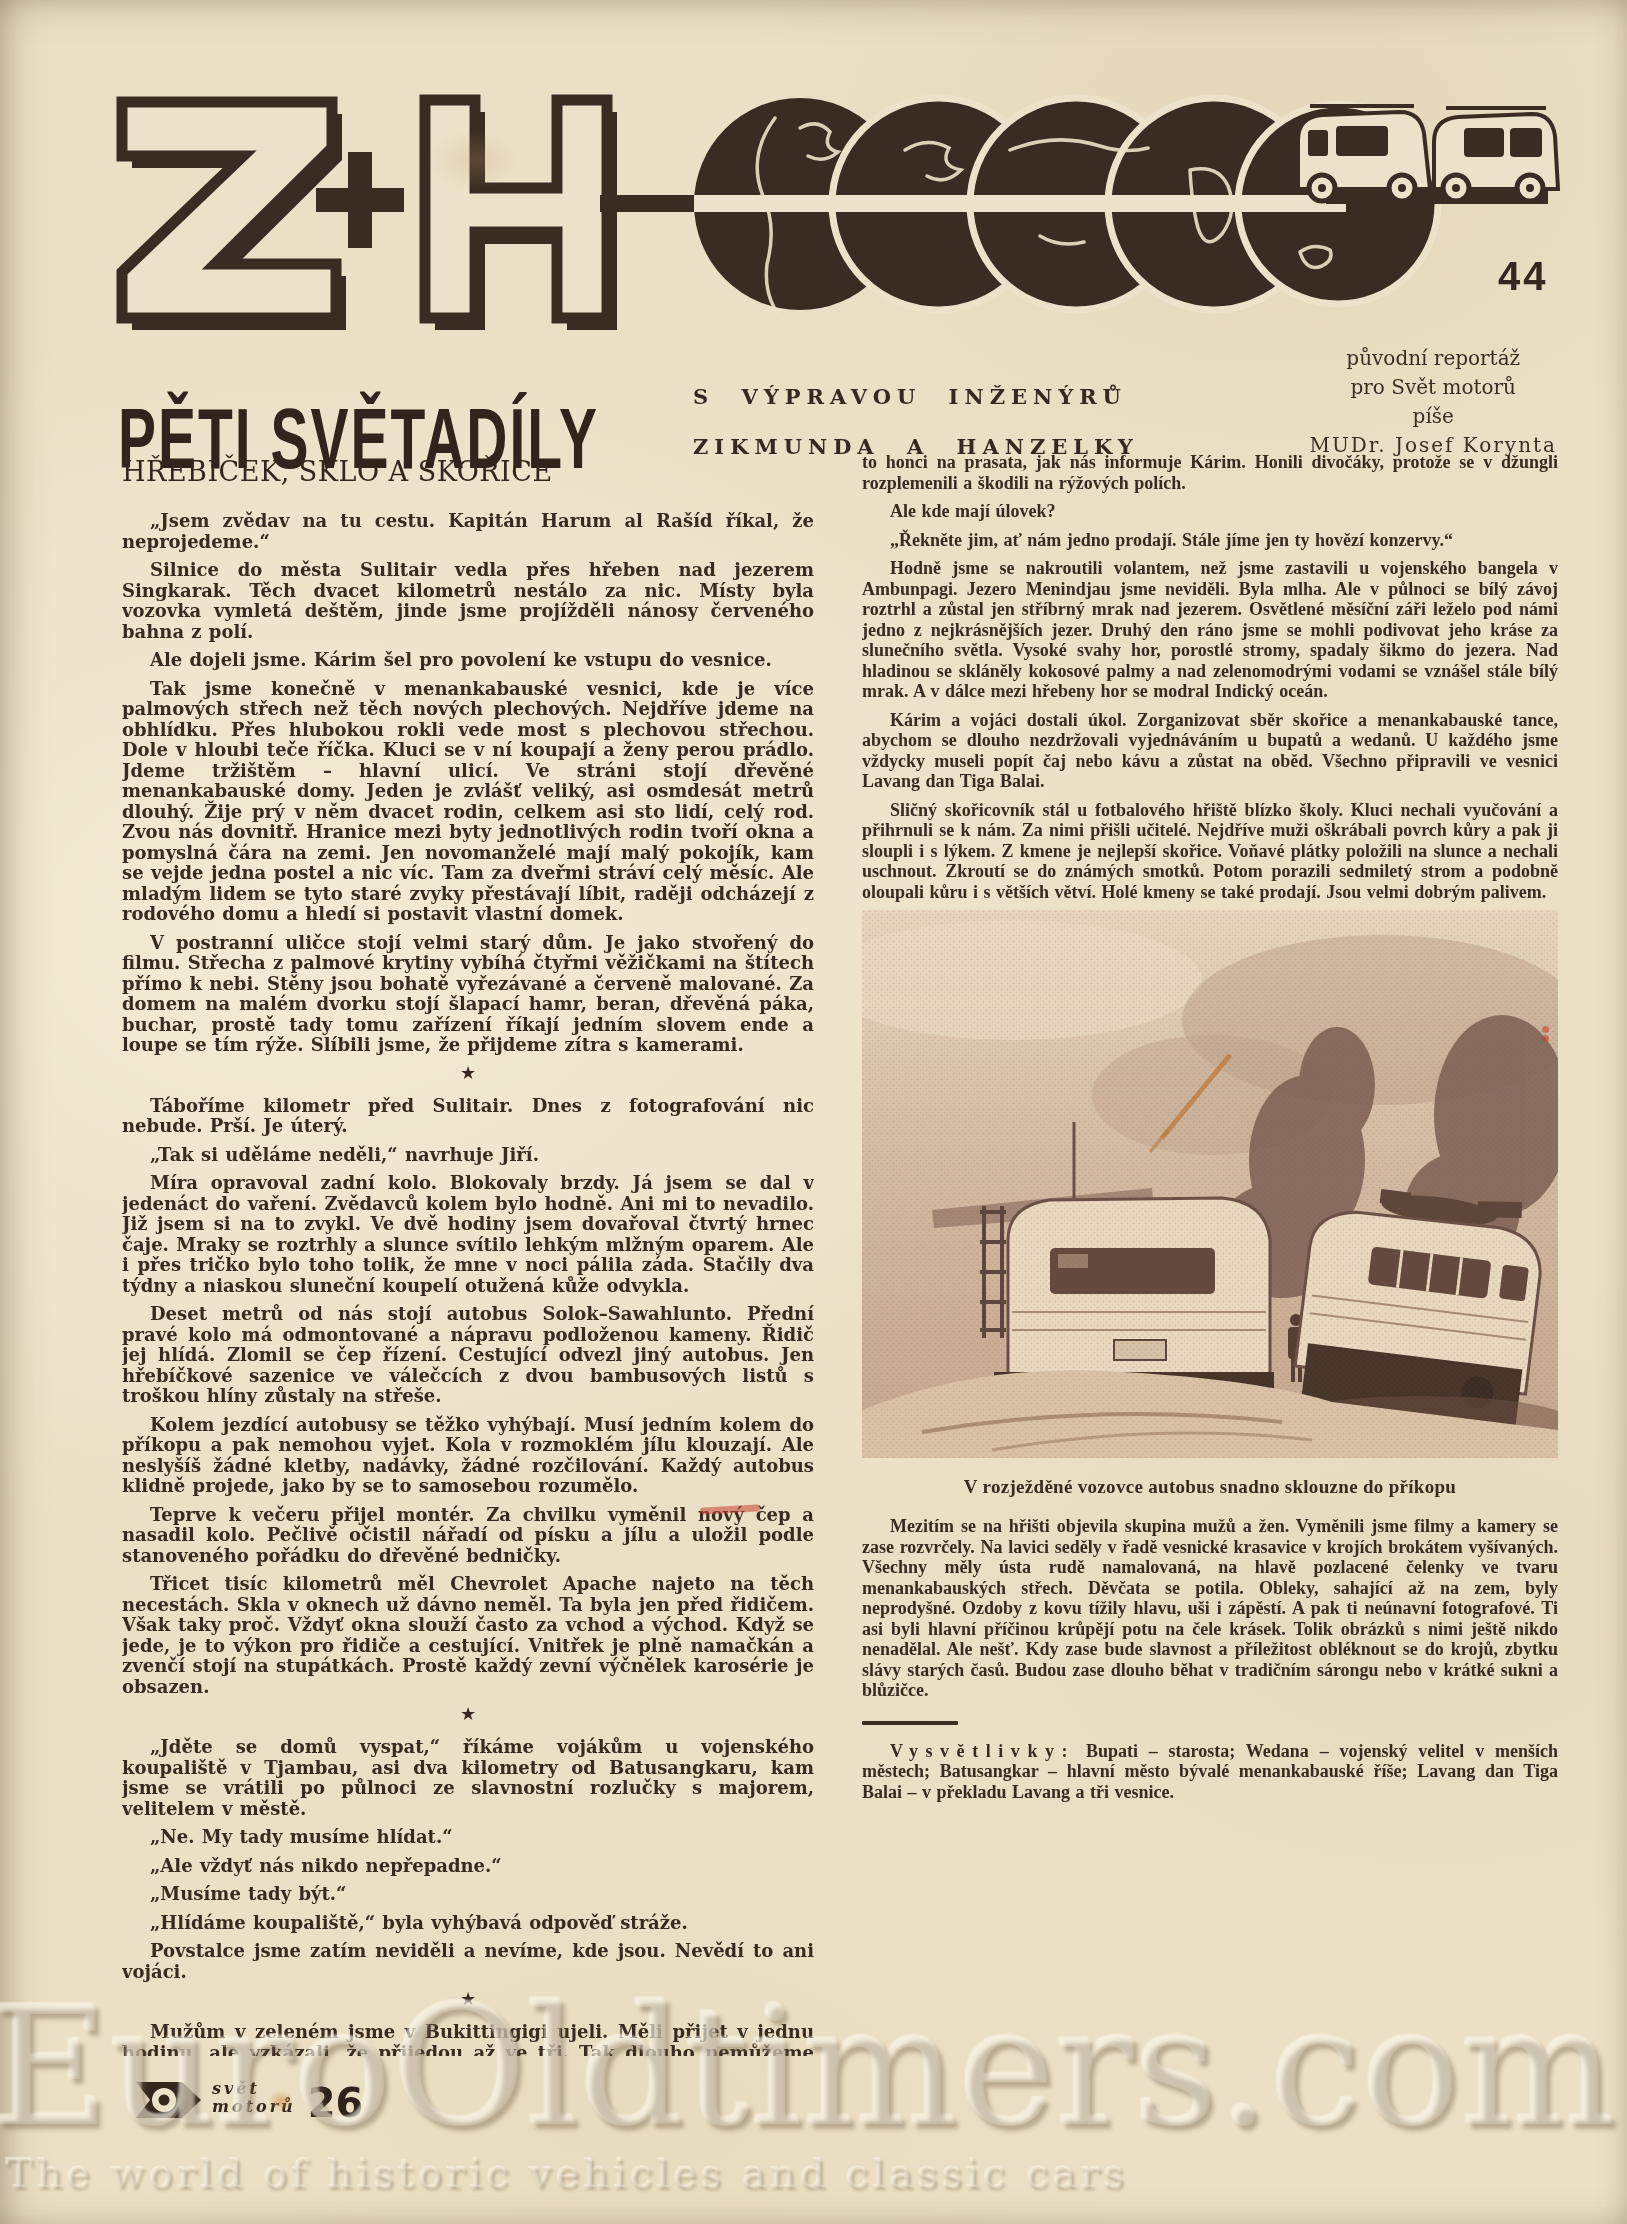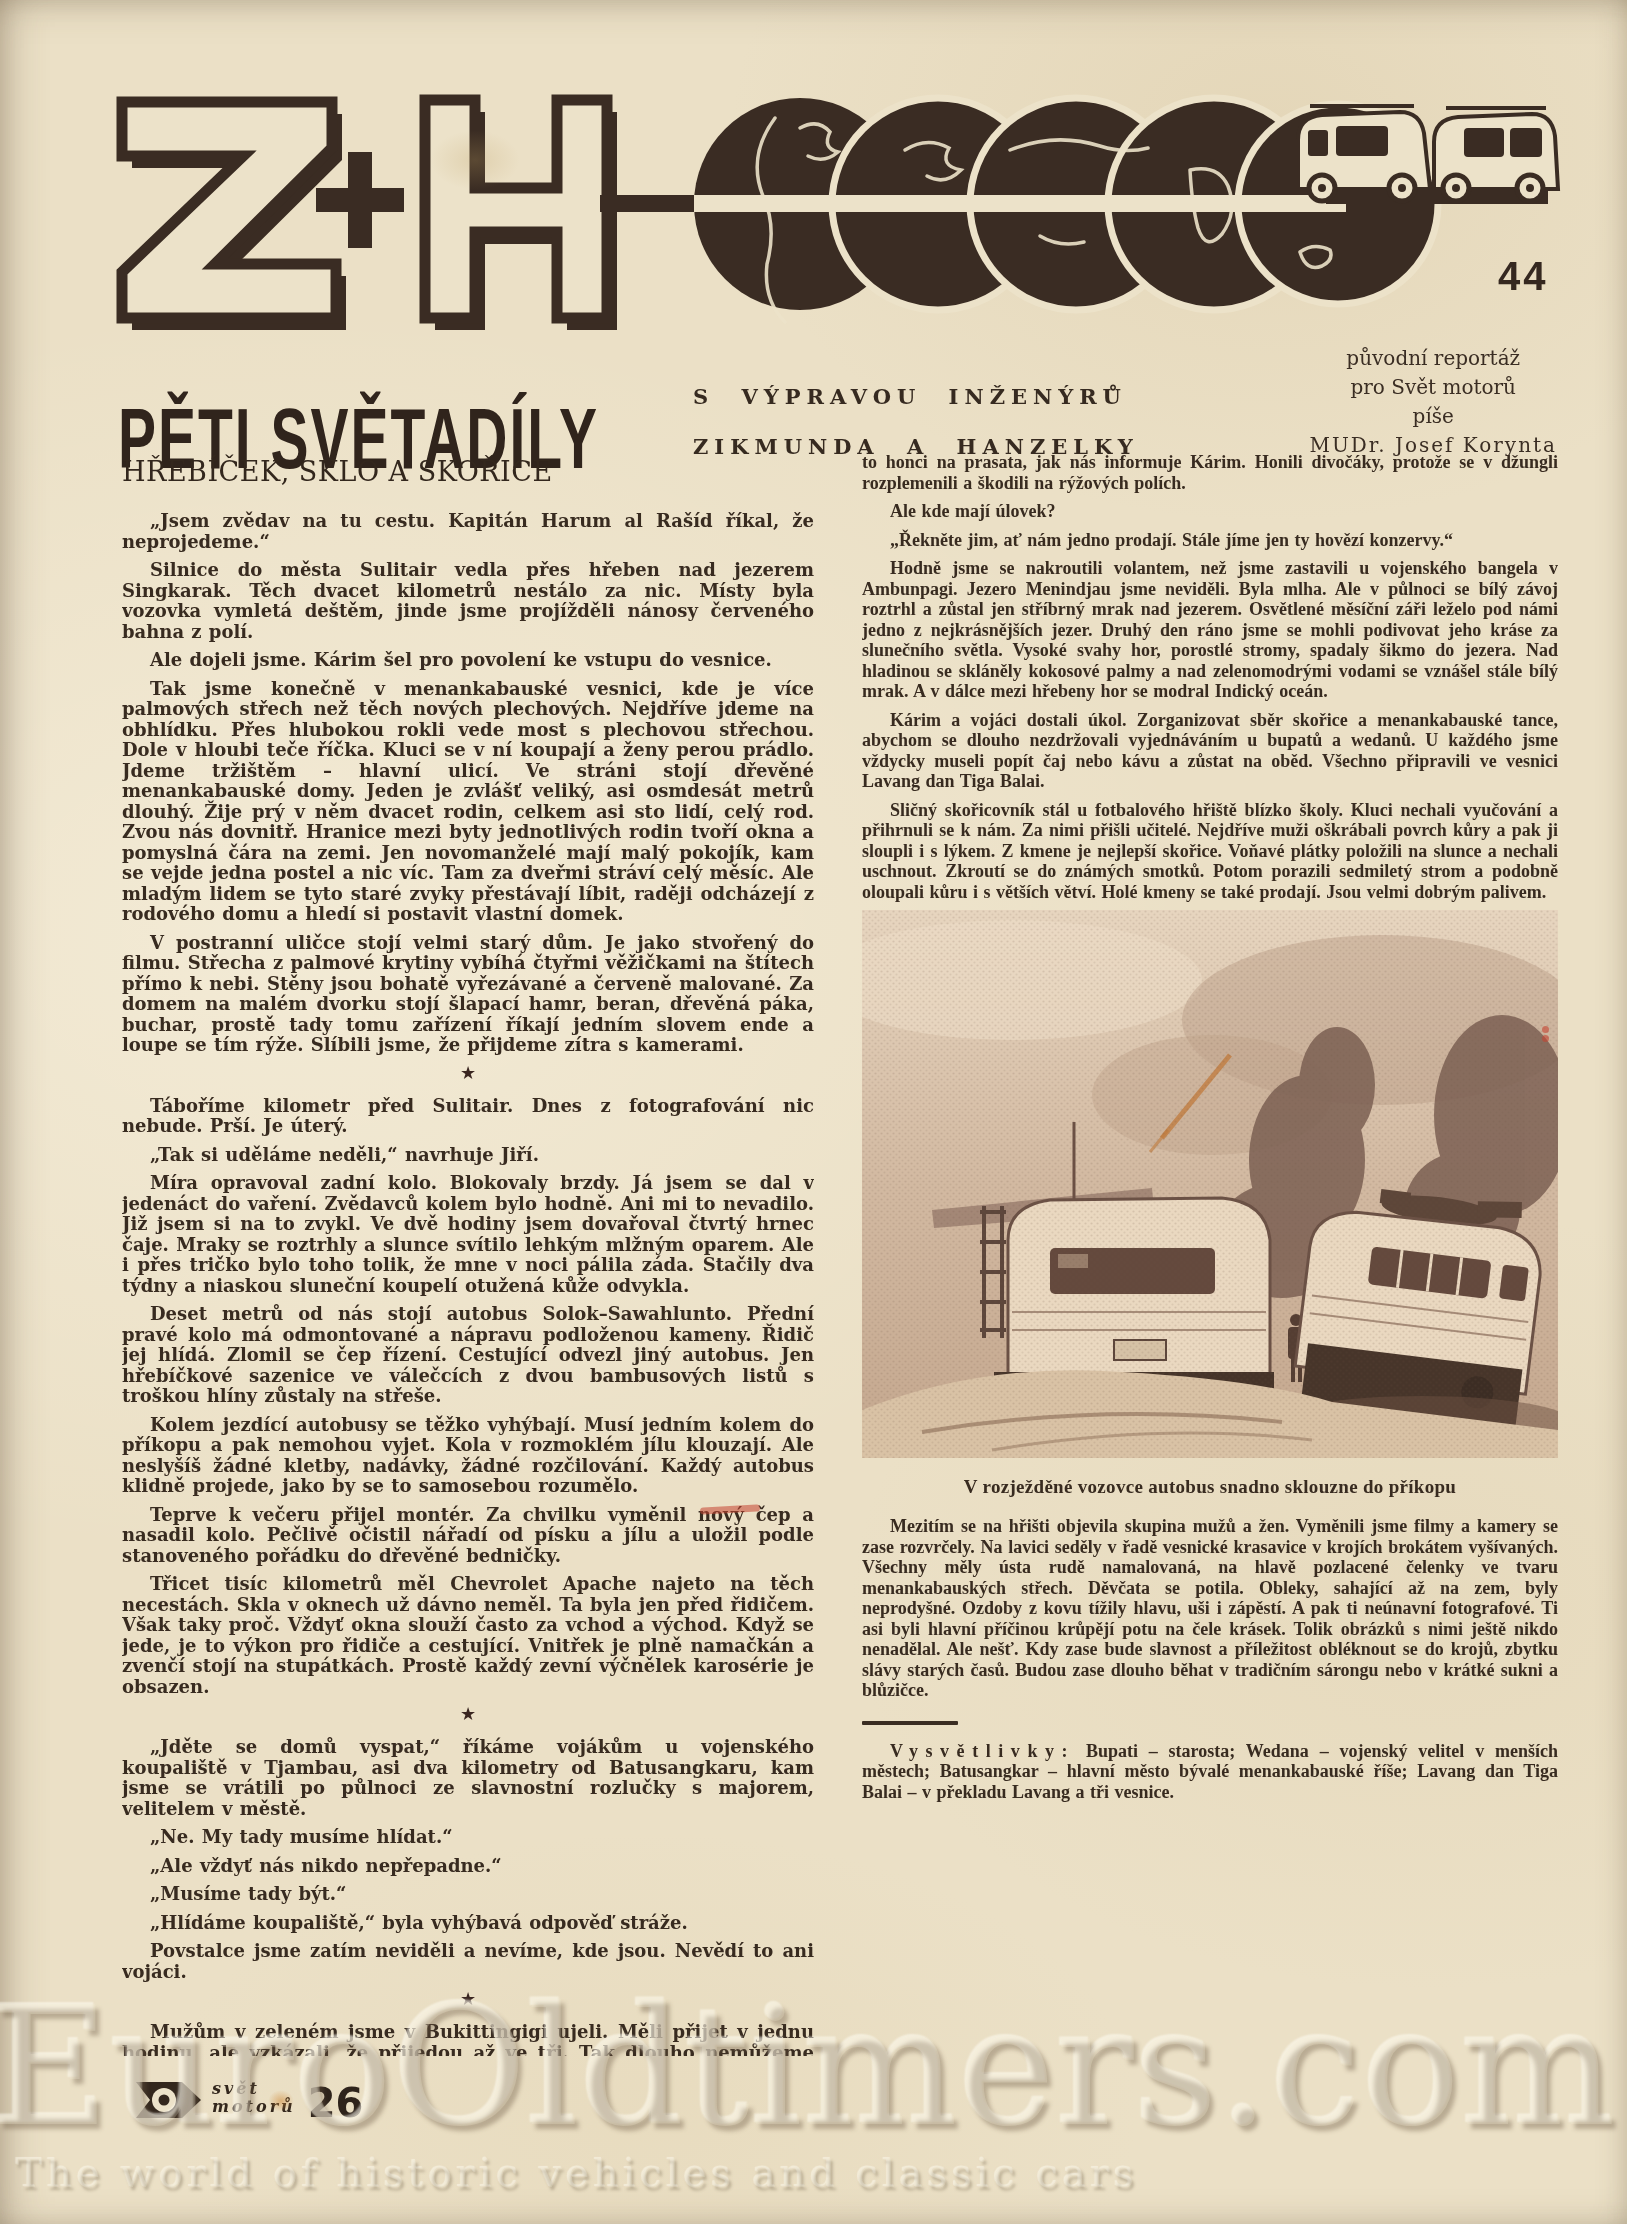--- a/index.html
+++ b/index.html
@@ -51,21 +51,21 @@
   .footer-logo{position:absolute;left:134px;top:2080px;display:flex;align-items:flex-start;gap:8px;}
   .mag-name{font-style:italic;font-weight:bold;font-size:16px;line-height:18px;
     letter-spacing:3px;color:#33271d;}
   .issue-num{font-family:"DejaVu Sans",sans-serif;font-weight:bold;font-size:40px;
     color:#2e231b;margin-left:4px;}
   
   .wm-main{position:absolute;left:-10px;top:1972px;z-index:6;pointer-events:none;
     font-family:"DejaVu Serif",serif;font-size:164px;white-space:nowrap;
     color:rgba(242,234,214,0.26);
     text-shadow:4px 5px 4px rgba(104,88,66,0.38), -2px -2px 2px rgba(255,253,244,0.55);}
-  .wm-tag{position:absolute;left:16px;top:2150px;z-index:6;pointer-events:none;
+  .wm-tag{position:absolute;left:6px;top:2150px;z-index:6;pointer-events:none;
     font-family:"DejaVu Serif",serif;font-size:40px;letter-spacing:4px;white-space:nowrap;
     color:rgba(240,232,212,0.30);
     text-shadow:2px 3px 3px rgba(104,88,66,0.35), -1px -1px 1px rgba(255,253,244,0.5);}
   
   .red-mark-1{position:absolute;left:700px;top:1506px;width:60px;height:7px;z-index:4;
     background:rgba(197,68,50,0.55);border-radius:4px;transform:rotate(-3deg);}
   .red-mark-2{position:absolute;left:1538px;top:1024px;width:16px;height:22px;z-index:4;}
   .red-mark-2 i{display:block;width:7px;height:7px;border-radius:50%;
     background:rgba(197,68,50,0.6);margin:2px 0 0 4px;}
   .stain-1{position:absolute;left:268px;top:2090px;width:26px;height:22px;border-radius:50%;

